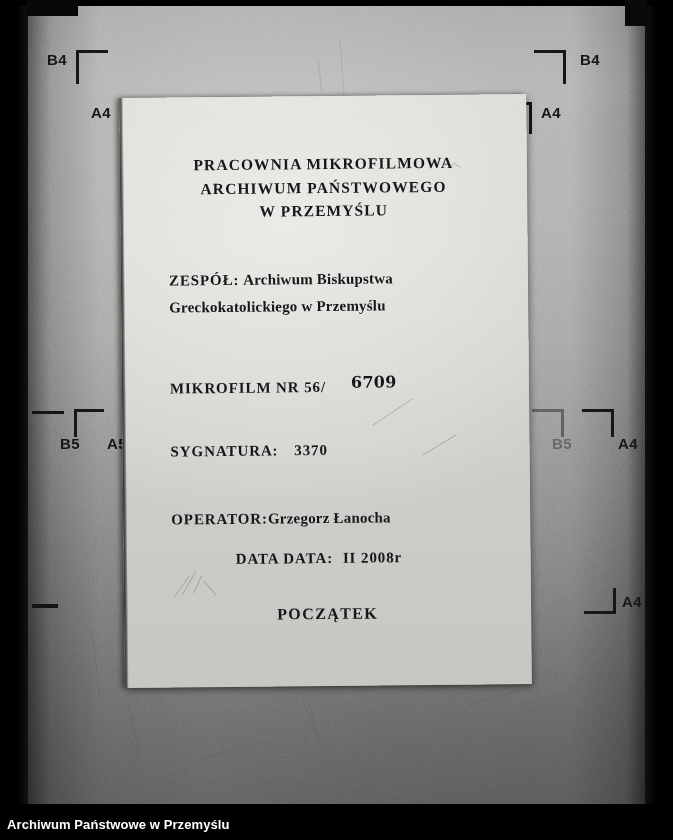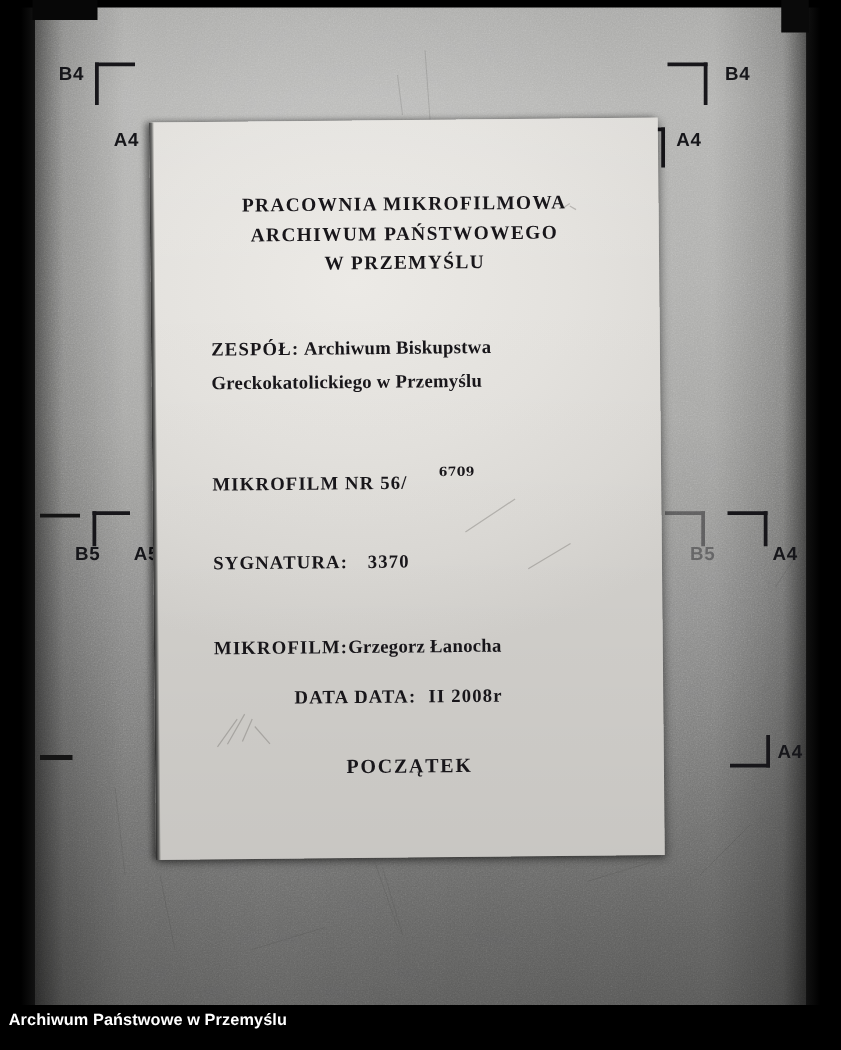--- a/index.html
+++ b/index.html
@@ -90,32 +90,32 @@
     position:absolute;left:0;width:100%;text-align:center;
     font-weight:700;font-size:15.5px;letter-spacing:1.1px;line-height:1.52;
   }
   .ttl div{white-space:nowrap;}
   .line{
     position:absolute;font-weight:700;font-size:15px;white-space:nowrap;
   }
   .cap{letter-spacing:.9px;}
   .mixed{letter-spacing:.2px;}
   .stamp{
-    font-family:"DejaVu Serif", serif;font-weight:700;font-size:10px;
+    font-family:"DejaVu Serif", serif;font-weight:700;font-size:16px;
     letter-spacing:.3px;
   }
   .centered{left:0;width:100%;text-align:center;}
 
   
   .scribble{position:absolute;opacity:.30;pointer-events:none;}
 
   
   #caption{
     position:absolute;left:0;bottom:0;width:673px;height:32px;
-    background:#000;display:flex;
+    background:#000;display:flex;align-items:center;
   }
   #caption span{
     font-family:"Liberation Sans", sans-serif;font-weight:700;
     font-size:13px;color:#ffffff;padding-left:7px;letter-spacing:.1px;
   }
 </style>
 </head>
 <body>
 
 <div id="scan">
@@ -236,21 +236,21 @@
         <span class="cap">MIKROFILM NR 56/</span>
       </div>
       <div class="line stamp" style="left:229px;top:277px;">6709</div>
 
       <div class="line" style="left:48px;top:346px;">
         <span class="cap">SYGNATURA:</span>
         <span class="cap" style="padding-left:12px;">3370</span>
       </div>
 
       <div class="line" style="left:48px;top:414px;">
-        <span class="cap">MIKROFILM:</span><span class="mixed">Grzegorz Łanocha</span>
+        <span class="cap">OPERATOR:</span><span class="mixed">Grzegorz Łanocha</span>
       </div>
 
       <div class="line" style="left:112px;top:454px;">
         <span class="cap">DATA  DATA:</span>
         <span class="cap" style="padding-left:6px;">II 2008r</span>
       </div>
 
       <div class="line cap centered" style="top:509px;font-size:16px;letter-spacing:1.4px;">POCZĄTEK</div>
 
     </div>

